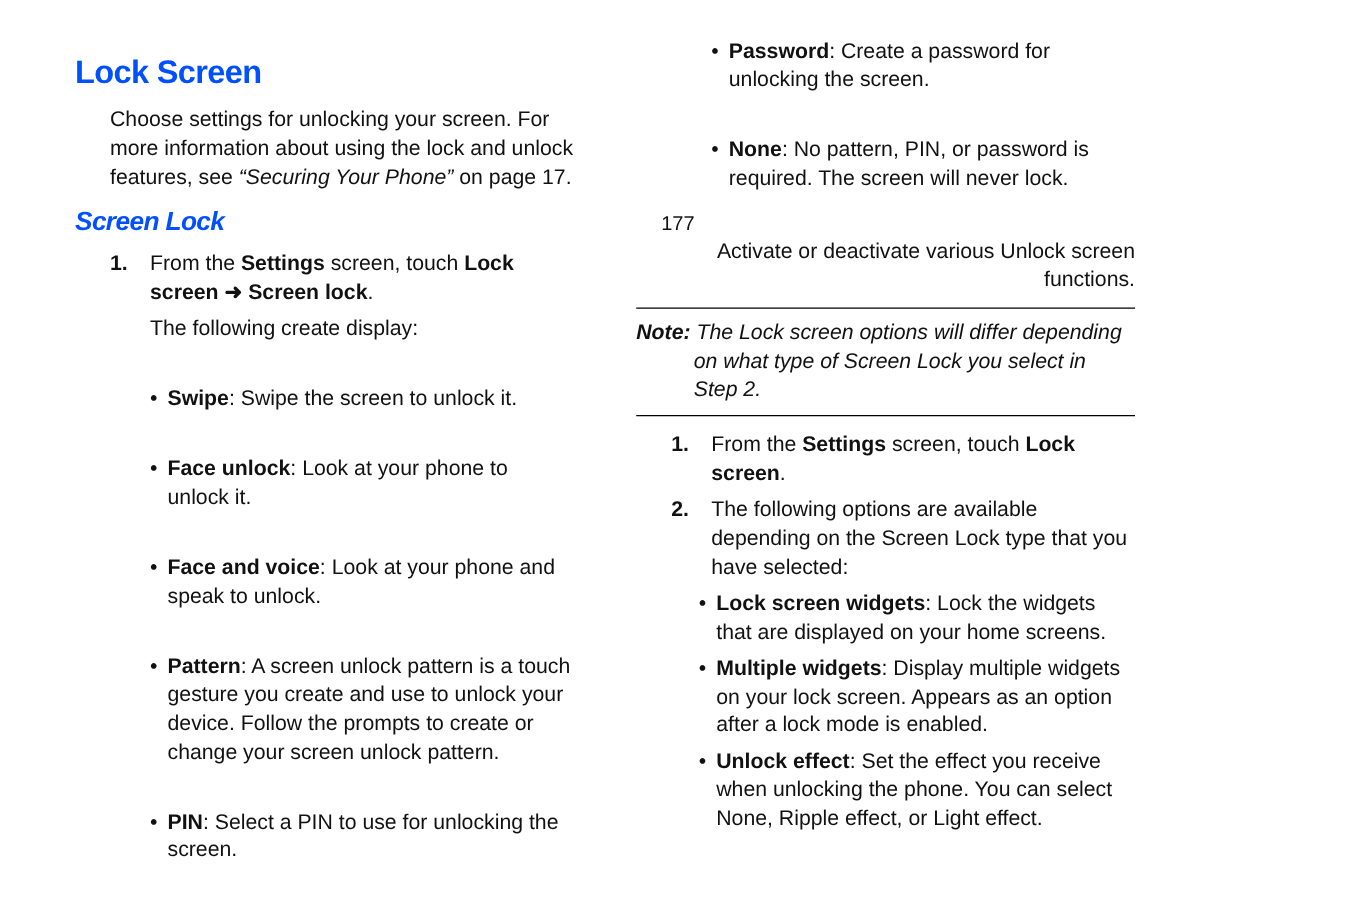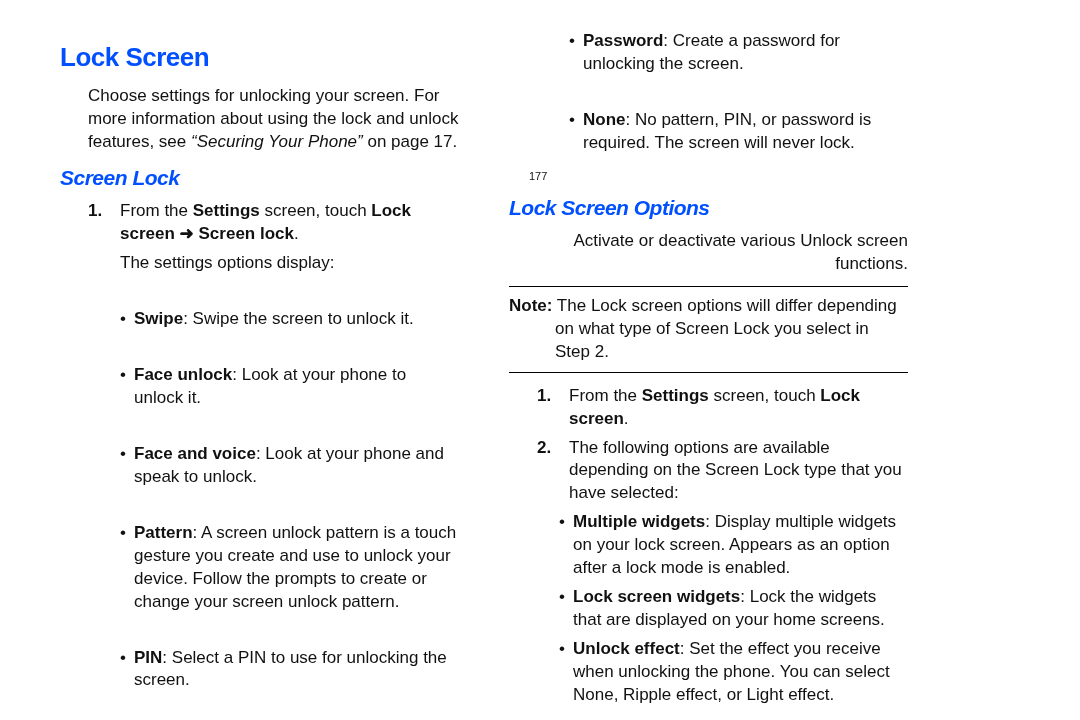--- a/index.html
+++ b/index.html
@@ -74,20 +74,21 @@
     position: absolute;
     left: 0;
     top: 0;
   }
   .b { font-weight: 700; }
   .note-block {
     border-top: 1.5px solid #000;
     border-bottom: 1.5px solid #000;
     padding: 8px 0;
     margin: 10px 0 12px 0;
+    font-style: italic;
   }
   .note-block .note-body {
     padding-left: 46px;
     text-indent: -46px;
   }
   .swipe-hdr {
     font-weight: 700;
     margin: 6px 0 4px 38px;
   }
   ul.bullets2 {
@@ -128,21 +129,21 @@
     color: #fff;
     font-size: 7px;
     line-height: 12px;
     text-align: center;
     font-weight: 700;
     letter-spacing: 0.5px;
   }
   .page-num {
     margin-top: 14px;
     margin-left: 20px;
-    font-size: 11px;
+    font-size: 16px;
   }
 </style>
 </head>
 <body>
 
 <div class="page">
 
   <h1>Lock Screen</h1>
 
   <p class="body indent">
@@ -153,35 +154,34 @@
 
   <ol class="numbered">
     <li>
       <span class="num">1.</span>
       <span class="content">
         <span>From the </span><span class="b">Settings</span><span> screen, touch </span><span class="b">Lock screen</span><span class="arrow"> ➜ </span><span class="b">Screen lock</span><span>.</span>
       </span>
     </li>
   </ol>
 
-  <p class="following">The settings options display:</p>
+  <p class="following">The following create display:</p>
 
   <ul class="bullets">
     <li><span class="b">Swipe</span><span>: Swipe the screen to unlock it.</span></li>
     <li><span class="b">Face unlock</span><span>: Look at your phone to unlock it.</span></li>
     <li><span class="b">Face and voice</span><span>: Look at your phone and speak to unlock.</span></li>
     <li><span class="b">Pattern</span><span>: A screen unlock pattern is a touch gesture you create and use to unlock your device. Follow the prompts to create or change your screen unlock pattern.</span></li>
     <li><span class="b">PIN</span><span>: Select a PIN to use for unlocking the screen.</span></li>
     <li><span class="b">Password</span><span>: Create a password for unlocking the screen.</span></li>
     <li><span class="b">None</span><span>: No pattern, PIN, or password is required. The screen will never lock.</span></li>
   </ul>
 
   <div class="page-num">177</div>
 
-  <h2 style="margin-top:10px;">Lock Screen Options</h2>
 
   <p class="body indent" style="margin-left:18px;text-align:right;">Activate or deactivate various Unlock screen functions.</p>
 
   <div class="note-block">
     <p class="note-body">
       <span class="b">Note:</span><span> The Lock screen options will differ depending on what type of Screen Lock you select in Step 2.</span>
     </p>
   </div>
 
   <ol class="numbered">
@@ -192,18 +192,18 @@
       </span>
     </li>
     <li>
       <span class="num">2.</span>
       <span class="content">The following options are available depending on the Screen Lock type that you have selected:</span>
     </li>
   </ol>
 
 
   <ul class="bullets2">
+    <li><span class="b">Lock screen widgets</span><span>: Lock the widgets that are displayed on your home screens.</span></li>
     <li><span class="b">Multiple widgets</span><span>: Display multiple widgets on your lock screen. Appears as an option after a lock mode is enabled.</span></li>
-    <li><span class="b">Lock screen widgets</span><span>: Lock the widgets that are displayed on your home screens.</span></li>
     <li><span class="b">Unlock effect</span><span>: Set the effect you receive when unlocking the phone. You can select None, Ripple effect, or Light effect.</span></li>
   </ul>
 
 </div>
 
 </body></html>

